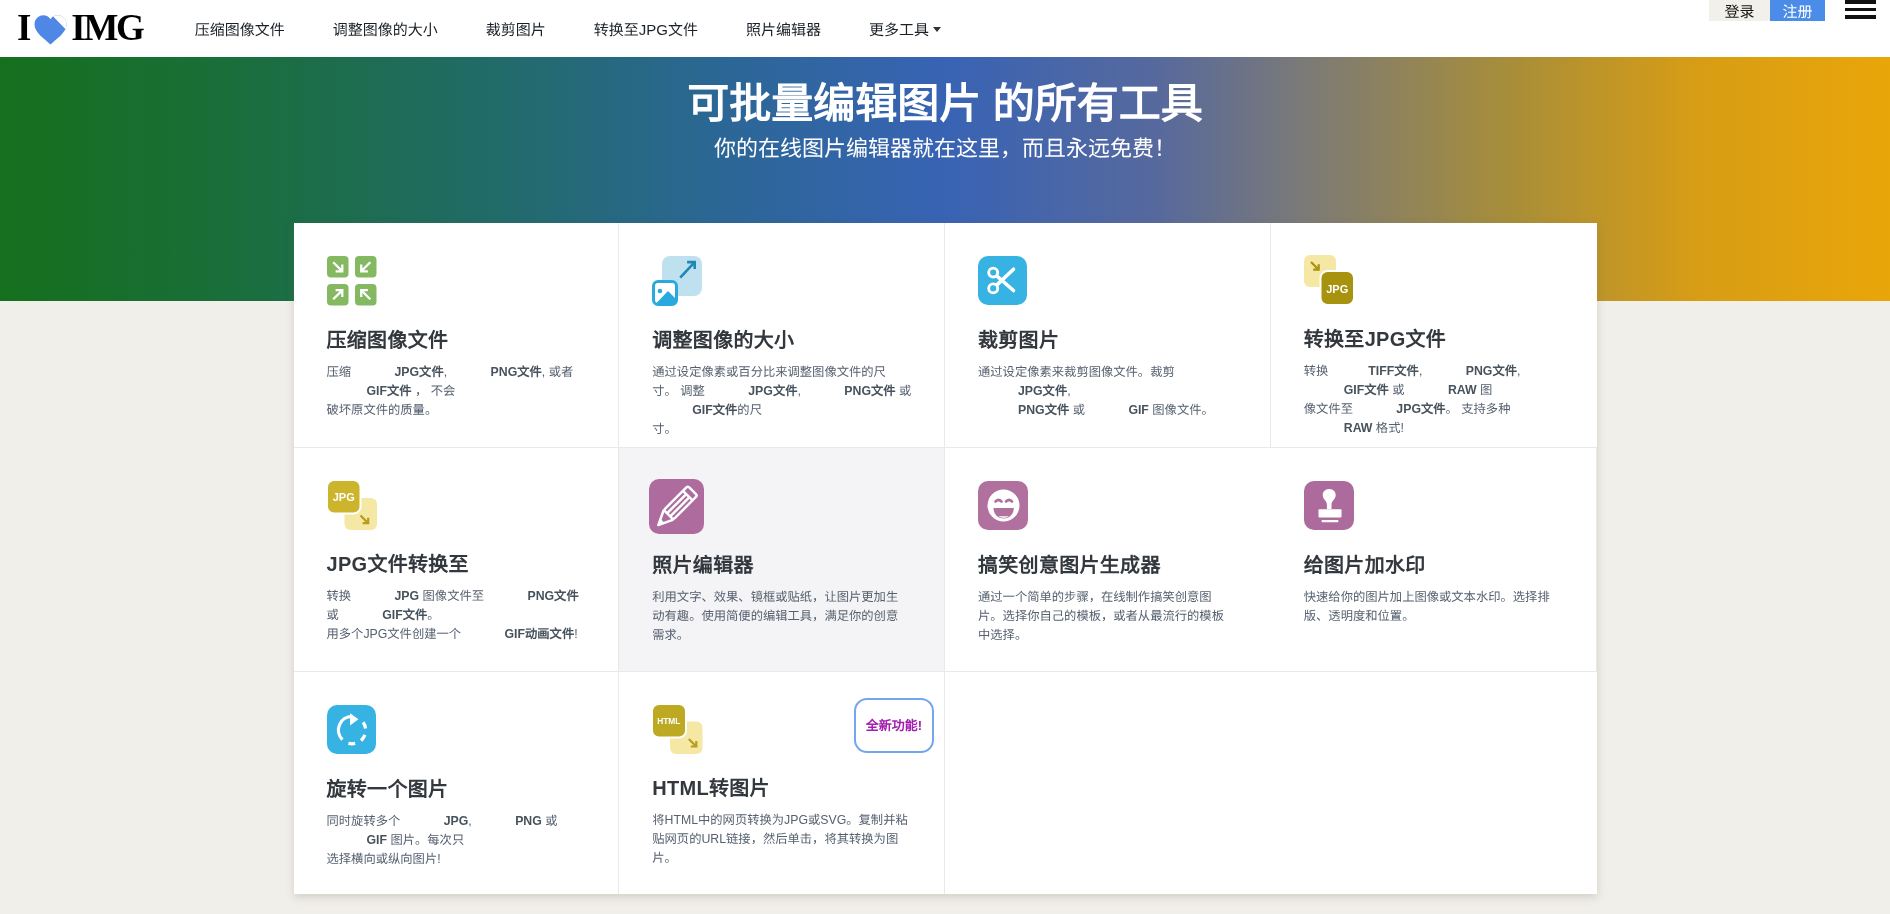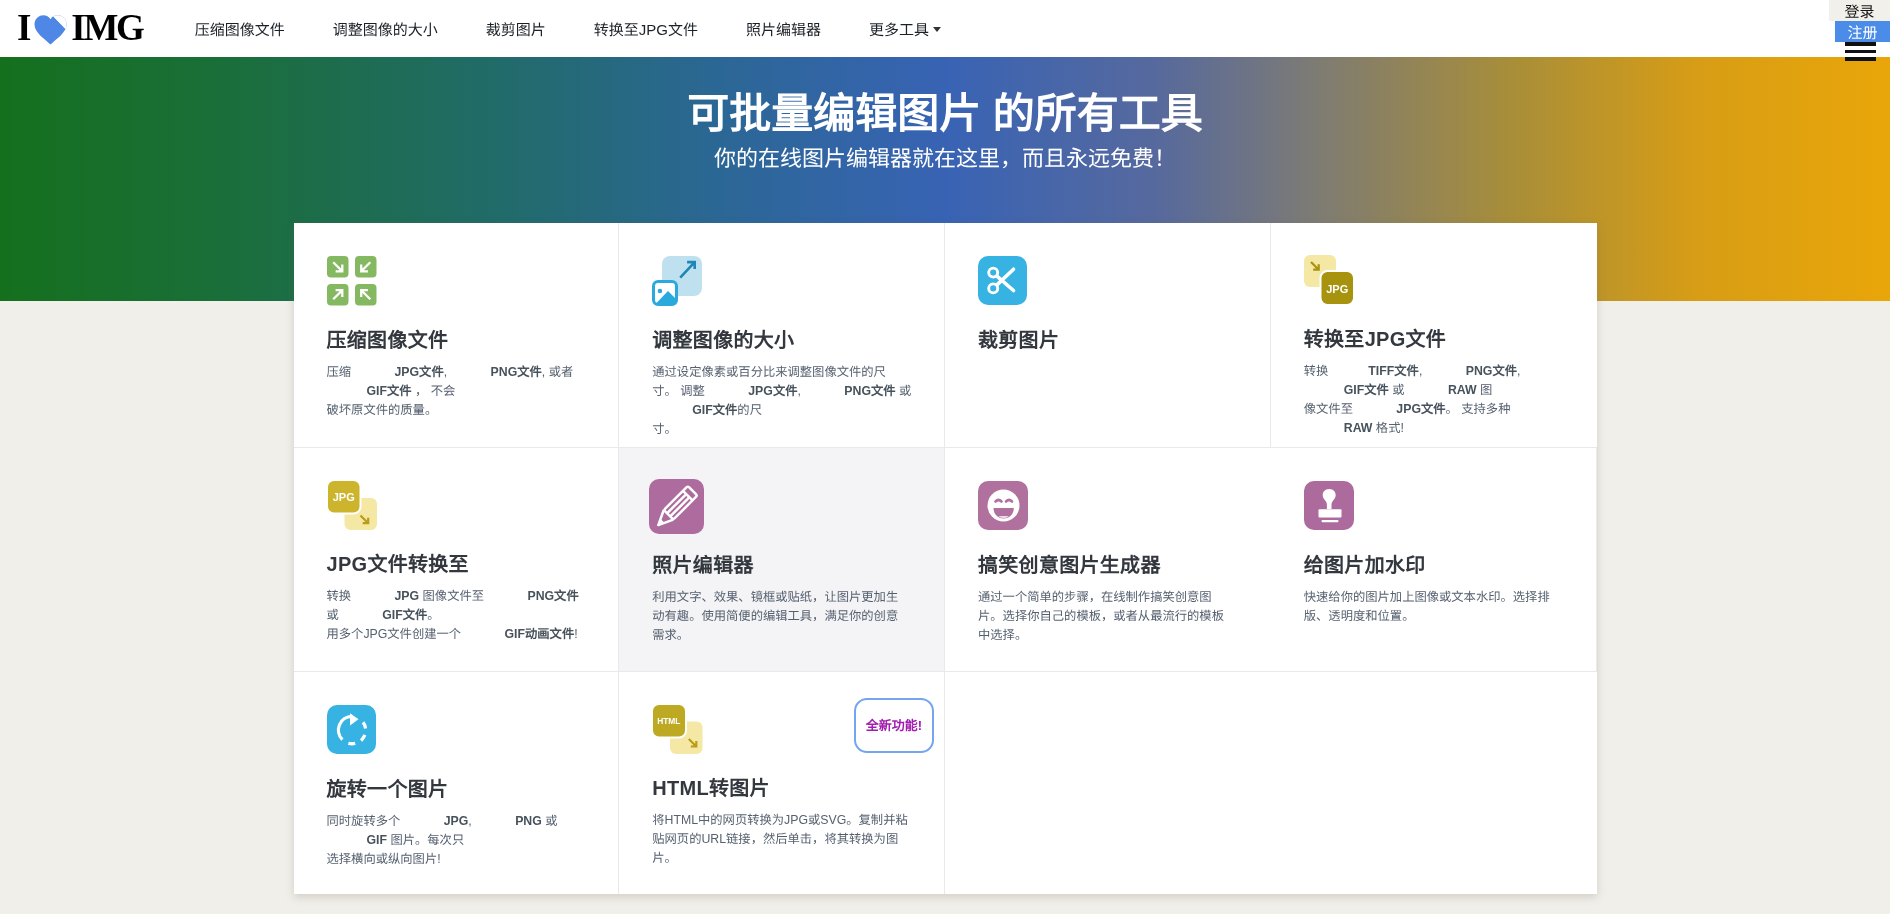--- a/index.html
+++ b/index.html
@@ -15,21 +15,21 @@
   height:57px; background:#fff;
   display:flex; align-items:stretch;
 }
 .logo { display:flex; align-items:center; padding-left:17px; }
 .logo .li { font-family:"Liberation Serif", serif; font-weight:700; font-size:37px; color:#000; letter-spacing:-2.2px; line-height:1; margin-top:-2px;}
 .logo svg { margin:2px 3px 0 4px; }
 nav { display:flex; align-items:center; margin-left:28px; }
 nav a { color:#1b2127; font-size:15px; text-decoration:none; padding:0 24px; white-space:nowrap; }
 nav a.more { display:flex; align-items:center; }
 .caret { width:0; height:0; border-left:4.5px solid transparent; border-right:4.5px solid transparent; border-top:5.5px solid #333; margin-left:4px; margin-top:2px;}
-.hright { margin-left:auto; display:flex; align-items:flex-end;flex-direction:column; }
+.hright { margin-left:auto; display:flex; align-items:flex-start; }
 .btn-login { width:61px; background:#f2f0eb; color:#161616; font-size:15px; display:flex; align-items:center; justify-content:center; }
 .btn-signup { width:55px; background:#4a8ce8; color:#fff; font-size:15px; display:flex; align-items:center; justify-content:center; }
 .burger { width:31px; margin:0 14px 0 20px; display:flex; flex-direction:column; justify-content:center; align-items:center; gap:4px; }
 .burger i { display:block; width:31px; height:3.5px; background:#111; }
 
 .hero {
   height:244px;
   background:linear-gradient(90deg,
     #15701d 0%,
     #1a6e3a 12%,
@@ -37,21 +37,21 @@
     #2b6795 38%,
     #3863b4 50%,
     #56699e 61%,
     #7b7a77 69%,
     #a88e39 80%,
     #d89d15 90%,
     #e9a609 100%);
   text-align:center;
   color:#fff;
 }
-.hero h1 { margin:0; padding-top:31px; font-size:42px; font-weight:700; line-height:1.25; }
+.hero h1 { margin:0; padding-top:21px; font-size:42px; font-weight:700; line-height:1.25; }
 .hero p  { margin:0; padding-top:4px; font-size:22px; font-weight:400; line-height:1.3; }
 
 .wrap {
   position:relative;
   width:1303px; margin:-78px auto 0;
   background:#fff;
   box-shadow:0 3px 8px rgba(120,110,90,0.25);
   display:grid;
   grid-template-columns:repeat(4, 1fr);
   grid-template-rows:224.5px 224.5px 222px;
@@ -154,20 +154,21 @@
       <g stroke="#fff" stroke-width="2.9" fill="none">
         <circle cx="15.2" cy="16.6" r="4.5"></circle>
         <circle cx="15.2" cy="32.4" r="4.5"></circle>
       </g>
       <g stroke="#fff" stroke-width="3.6" fill="none" stroke-linecap="round">
         <path d="M19.2 20.4 L35.5 34.5"></path>
         <path d="M19.2 28.6 L35.5 13.2"></path>
       </g>
     </svg></div>
     <h3>裁剪图片</h3>
+    <p>通过设定像素来裁剪图像文件。裁剪 <b>JPG文件</b>,<br><b>PNG文件</b> 或 <b>GIF</b> 图像文件。</p>
   </div>
   <div class="cell bb">
     <div class="icon" style="margin-top:-1px"><svg width="51" height="51" viewBox="0 0 51 51">
       <rect x="0" y="0" width="32" height="32" rx="6" fill="#f5e7a4"></rect>
       <g stroke="#a7930e" stroke-width="2.2" fill="none">
         <path d="M7 7 L14.7 14.7 M14.7 9.2 L14.7 14.7 L9.2 14.7"></path>
       </g>
       <rect x="16.5" y="16" width="33.5" height="34" rx="7" fill="#a7930e" stroke="#fff" stroke-width="2"></rect>
       <text x="33.2" y="37.5" font-size="11" font-weight="700" fill="#fff" text-anchor="middle" font-family="Liberation Sans, sans-serif">JPG</text>
     </svg></div>

